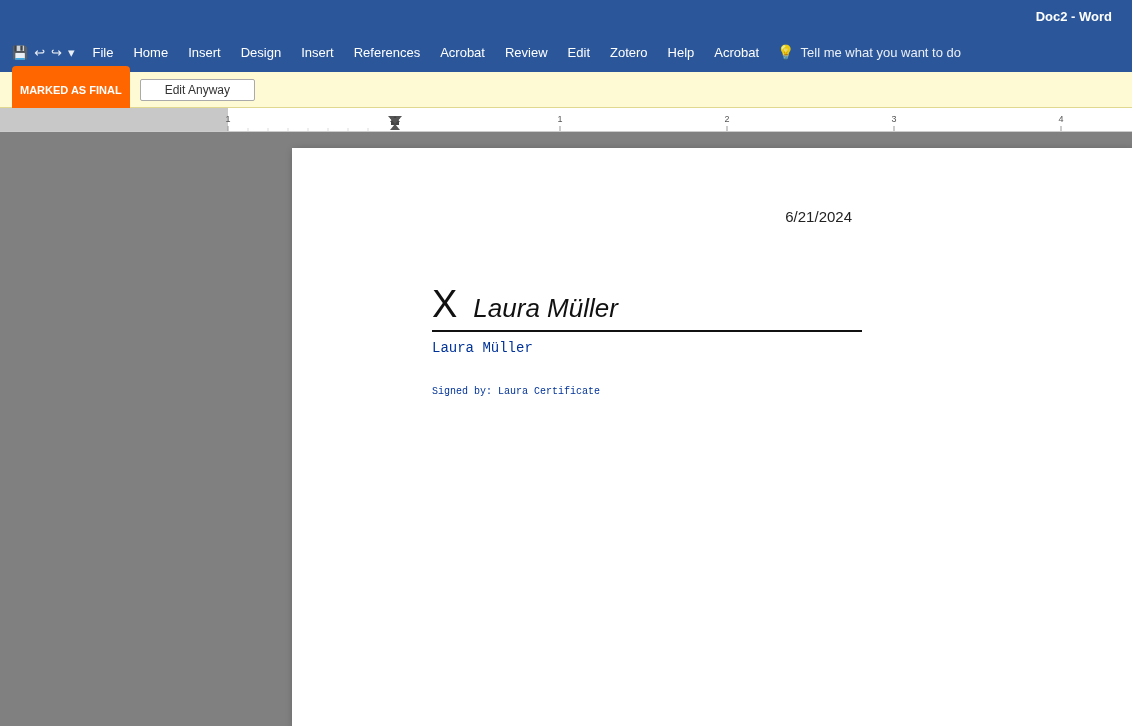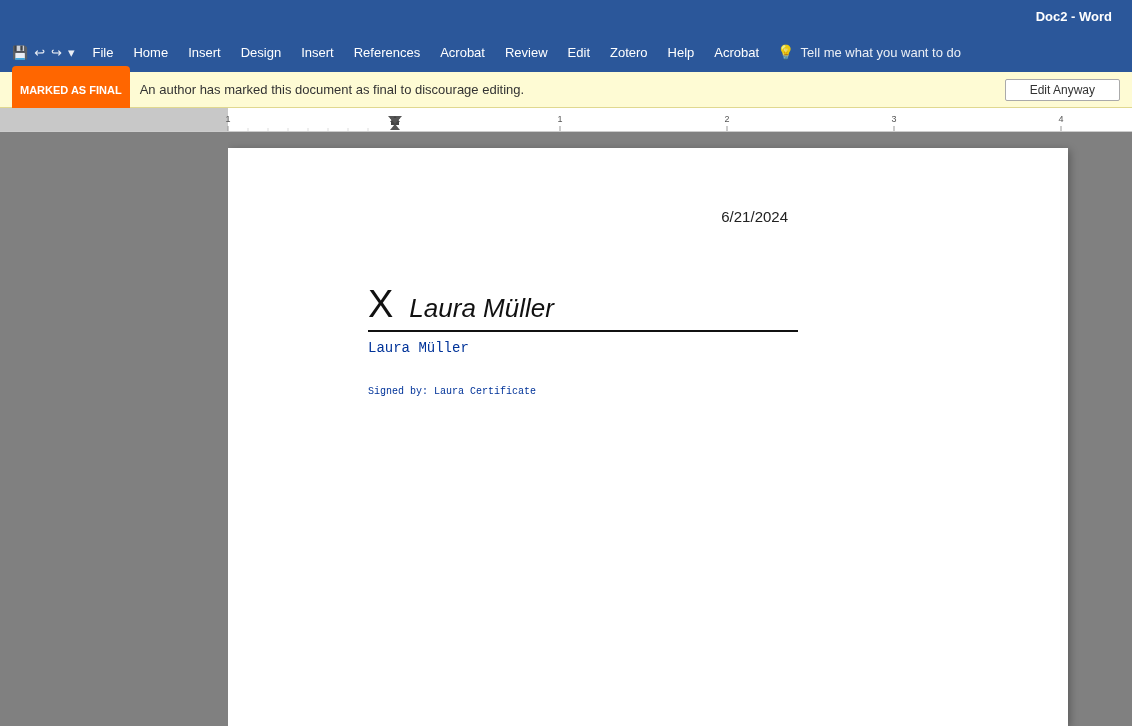--- a/index.html
+++ b/index.html
@@ -119,21 +119,21 @@
     }
     .doc-sidebar {
       width: 228px;
       background: #808080;
       flex-shrink: 0;
     }
     .doc-page-container {
       flex: 1;
       background: #808080;
       display: flex;
-      justify-content: flex-start;
+      justify-content: flex-end;
       padding: 16px 0 0 0;
       overflow: hidden;
     }
     .doc-page {
       background: white;
       width: 840px;
       min-height: 560px;
       box-shadow: 2px 2px 8px rgba(0,0,0,0.3);
       position: relative;
       padding: 60px 80px;
@@ -225,21 +225,20 @@
     <div class="menu-item">Acrobat</div>
     <div class="tell-me">
       <span class="tell-me-icon">💡</span>
       <span>Tell me what you want to do</span>
     </div>
   </div>
 </div>
 
 <div class="notification-bar">
   <span class="marked-final-badge">MARKED AS FINAL</span>
-  <span class="notification-text">An author has marked this document as final to discourage editing.</span>
   <button class="edit-anyway-btn">Edit Anyway</button>
 </div>
 
 <div class="ruler-container">
   <svg class="ruler-svg" viewBox="0 0 1132 24" xmlns="http://www.w3.org/2000/svg">
 
     <rect x="0" y="0" width="228" height="24" fill="#c8c8c8"></rect>
 
     <rect x="228" y="0" width="904" height="24" fill="white"></rect>
 

